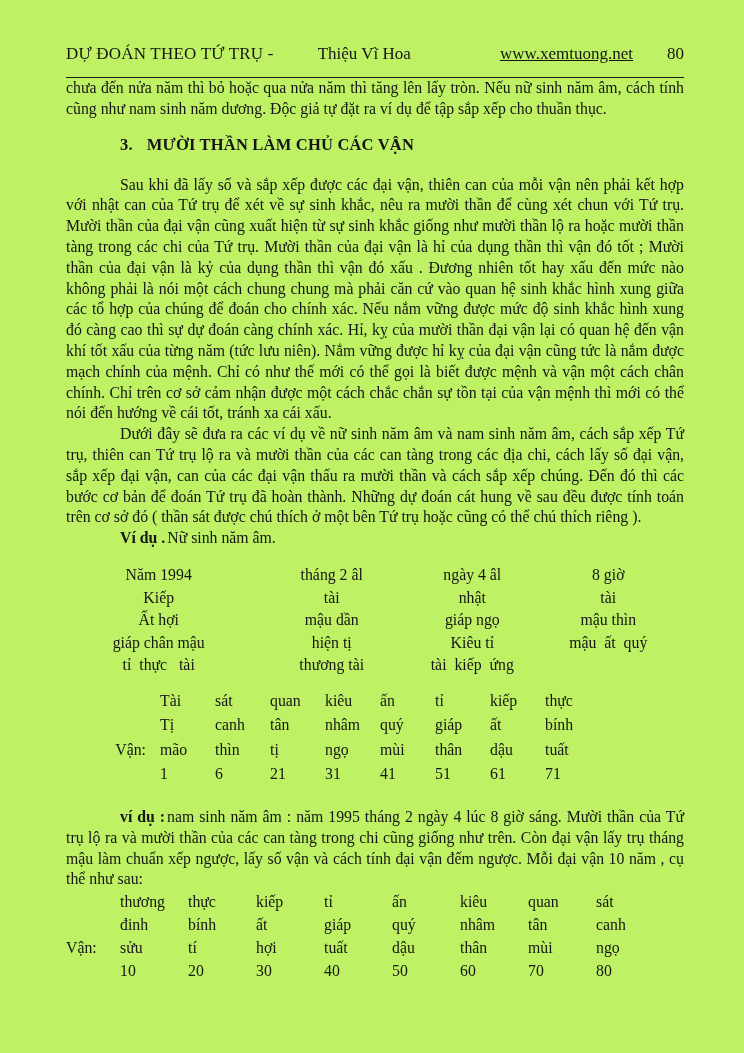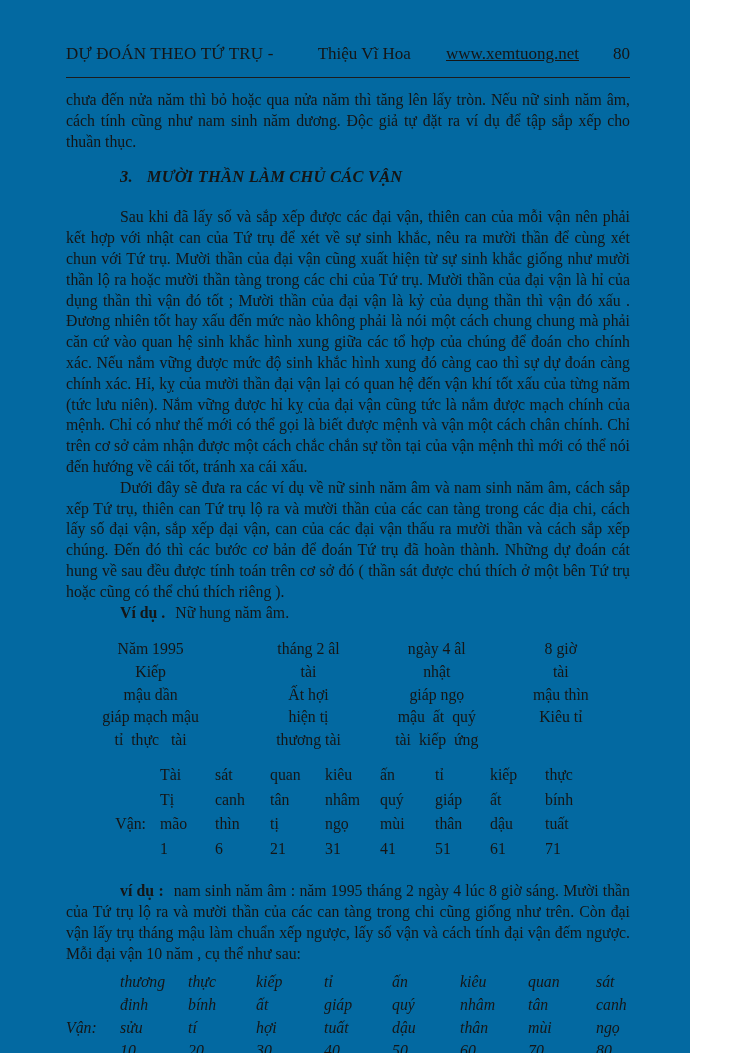--- a/index.html
+++ b/index.html
@@ -1,55 +1,55 @@
 <!DOCTYPE html>
 <html><head>
 <meta charset="utf-8">
 <style>
   html,body { margin:0; padding:0; background:#ffffff; }
   .page {
     position:relative;
-    width:690px; height:1053px;
-    background:#0369a1;
+    width:744px; height:1053px;
+    background:#bef264;
     color:#151515;
     font-family:"Liberation Serif", serif;
     box-sizing:border-box;
     padding:44px 60px 0 66px;
     overflow:hidden;
   }
   
   .hdr { display:flex; align-items:baseline; font-size:17px; white-space:nowrap; }
   .hdr .title { letter-spacing:0.2px; }
   .hdr .author { margin-left:44px; }
   .hdr .site { margin-left:auto; text-decoration:underline; color:#151515; cursor:pointer; }
   .hdr .pageno { margin-left:34px; }
   .rule { border:none; border-top:1.6px solid #1c1c1c; margin:13px 0 0 0; }
 
   
   p { margin:0; font-size:15.8px; line-height:20.8px; text-align:justify; }
-  .p1 { margin-top:12px; }
-  .heading { margin:15px 0 0 54px; font-size:16.5px; font-weight:bold; letter-spacing:0.2px;font-style:italic; }
+  .p1 { }
+  .heading { margin:15px 0 0 54px; font-size:16.5px; font-weight:bold; letter-spacing:0.2px; }
   .heading .hnum { margin-right:14px; }
   .indent { text-indent:54px; }
   .mt { margin-top:20px; }
-  .ex-label { font-weight:bold; margin-right:10px; }
+  .ex-label { font-weight:bold; margin-right:2px; }
 
   
   .pillar {
     margin-top:15px;
     display:grid;
     grid-template-columns:30% 26% 19.5% 24.5%;
     font-size:15.8px; line-height:22.6px;
   }
   .pillar .cell { text-align:center; white-space:pre-wrap; }
 
   
   .van { display:grid; font-size:15.8px; }
   .van1 { margin-top:12px; grid-template-columns:94px repeat(8,55px); line-height:24.5px; }
-  .van2 { margin-top:6px;  grid-template-columns:54px repeat(8,68px); line-height:23px;font-style:italic; }
+  .van2 {  grid-template-columns:54px repeat(8,68px); line-height:23px; }
   .van .lbl  { text-align:right; padding-right:14px; }
   .van2 .lbl { text-align:left; padding-right:0; }
   .van .cell { text-align:left; white-space:pre-wrap; }
 </style>
 </head>
 <body>
 
 <div class="page">
 
   <div class="hdr">
@@ -63,39 +63,39 @@
   <p class="p1">chưa đến nửa năm thì bỏ hoặc qua nửa năm thì tăng lên lấy tròn. Nếu nữ sinh năm âm, cách tính cũng như nam sinh năm dương. Độc giả tự đặt ra ví dụ để tập sắp xếp cho thuần thục.</p>
 
   <div class="heading">
     <span class="hnum">3.</span><span>MƯỜI THẦN LÀM CHỦ CÁC VẬN</span>
   </div>
 
   <p class="indent mt">Sau khi đã lấy số và sắp xếp được các đại vận, thiên can của mỗi vận nên phải kết hợp với nhật can của Tứ trụ để xét về sự sinh khắc, nêu ra mười thần để cùng xét chun với Tứ trụ. Mười thần của đại vận cũng xuất hiện từ sự sinh khắc giống như mười thần lộ ra hoặc mười thần tàng trong các chi của Tứ trụ. Mười thần của đại vận là hỉ của dụng thần thì vận đó tốt ; Mười thần của đại vận là kỷ của dụng thần thì vận đó xấu . Đương nhiên tốt hay xấu đến mức nào không phải là nói một cách chung chung mà phải căn cứ vào quan hệ sinh khắc hình xung giữa các tổ hợp của chúng để đoán cho chính xác. Nếu nắm vững được mức độ sinh khắc hình xung đó càng cao thì sự dự đoán càng chính xác. Hỉ, kỵ của mười thần đại vận lại có quan hệ đến vận khí tốt xấu của từng năm (tức lưu niên). Nắm vững được hỉ kỵ của đại vận cũng tức là nắm được mạch chính của mệnh. Chỉ có như thế mới có thể gọi là biết được mệnh và vận một cách chân chính. Chỉ trên cơ sở cảm nhận được một cách chắc chắn sự tồn tại của vận mệnh thì mới có thể nói đến hướng về cái tốt, tránh xa cái xấu.</p>
 
   <p class="indent">Dưới đây sẽ đưa ra các ví dụ về nữ sinh năm âm và nam sinh năm âm, cách sắp xếp Tứ trụ, thiên can Tứ trụ lộ ra và mười thần của các can tàng trong các địa chi, cách lấy số đại vận, sắp xếp đại vận, can của các đại vận thấu ra mười thần và cách sắp xếp chúng. Đến đó thì các bước cơ bản để đoán Tứ trụ đã hoàn thành. Những dự đoán cát hung về sau đều được tính toán trên cơ sở đó ( thần sát được chú thích ở một bên Tứ trụ hoặc cũng có thể chú thích riêng ).</p>
 
-  <p class="indent"><span class="ex-label">Ví dụ .</span><span>Nữ hung năm âm.</span></p>
+  <p class="indent"><span class="ex-label">Ví dụ .</span><span>Nữ sinh năm âm.</span></p>
 
   <div class="pillar">
-    <div class="cell">Năm 1995</div>
+    <div class="cell">Năm 1994</div>
     <div class="cell">tháng 2 âl</div>
     <div class="cell">ngày 4 âl</div>
     <div class="cell">8 giờ</div>
     <div class="cell">Kiếp</div>
     <div class="cell">tài</div>
     <div class="cell">nhật</div>
     <div class="cell">tài</div>
+    <div class="cell">Ất hợi</div>
     <div class="cell">mậu dần</div>
-    <div class="cell">Ất hợi</div>
     <div class="cell">giáp ngọ</div>
     <div class="cell">mậu thìn</div>
-    <div class="cell">giáp mạch mậu</div>
+    <div class="cell">giáp chân mậu</div>
     <div class="cell">hiện tị</div>
+    <div class="cell">Kiêu tỉ</div>
     <div class="cell">mậu  ất  quý</div>
-    <div class="cell">Kiêu tỉ</div>
     <div class="cell">tỉ  thực   tài</div>
     <div class="cell">thương tài</div>
     <div class="cell">tài  kiếp  ứng</div>
   </div>
 
   <div class="van van1">
     <div class="lbl"></div>
     <div class="cell">Tài</div>
     <div class="cell">sát</div>
     <div class="cell">quan</div>

